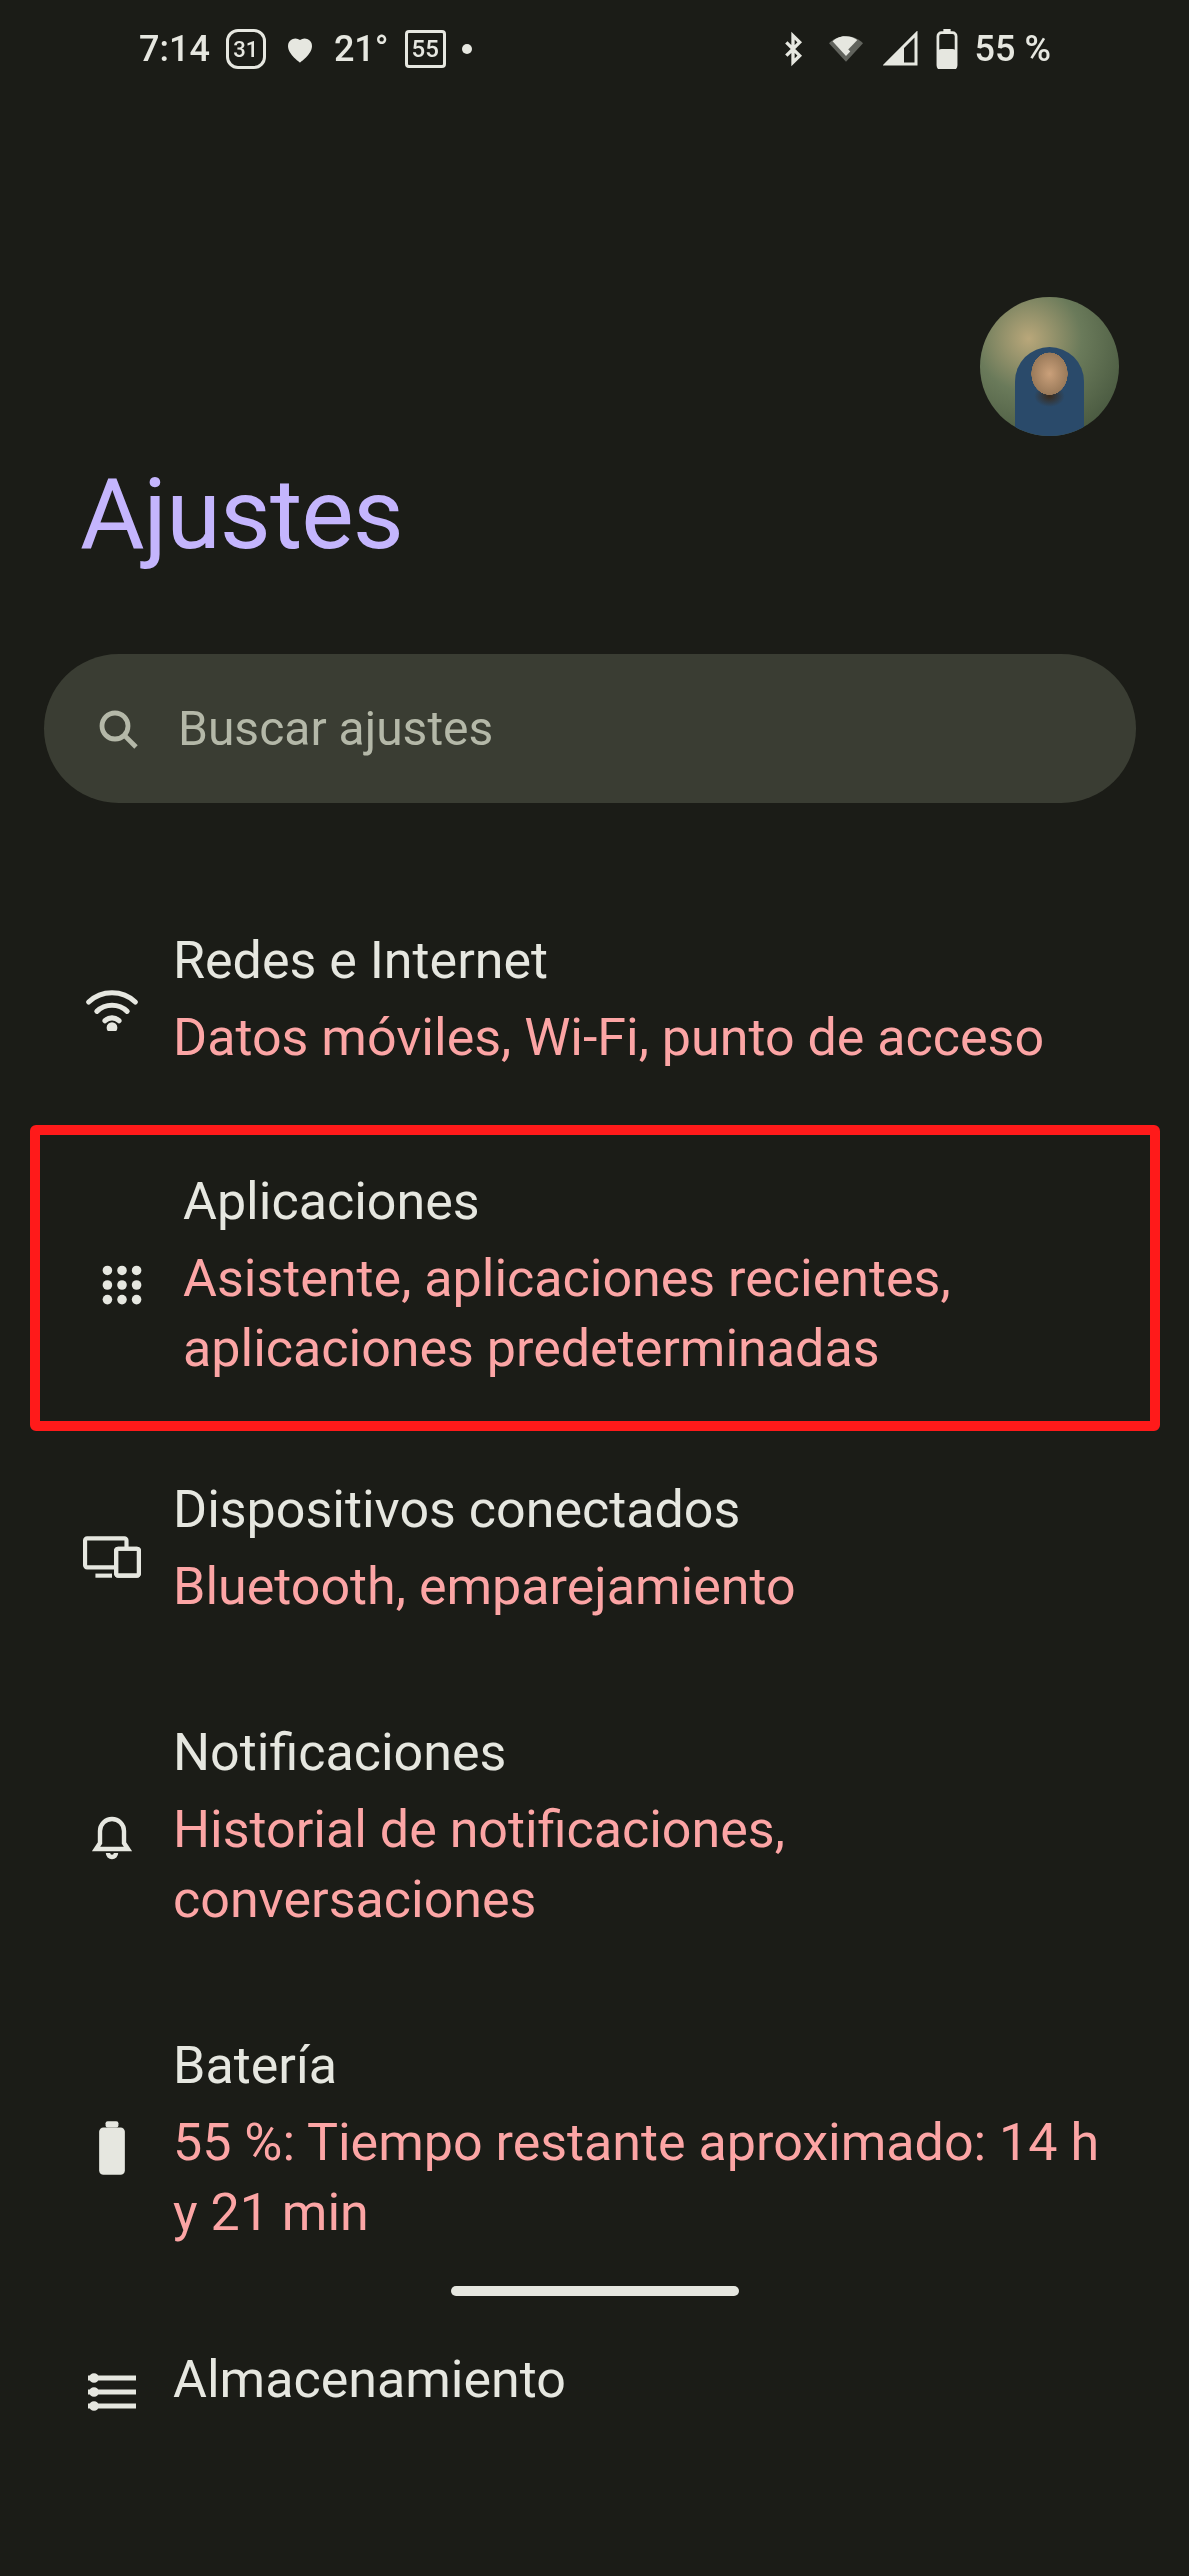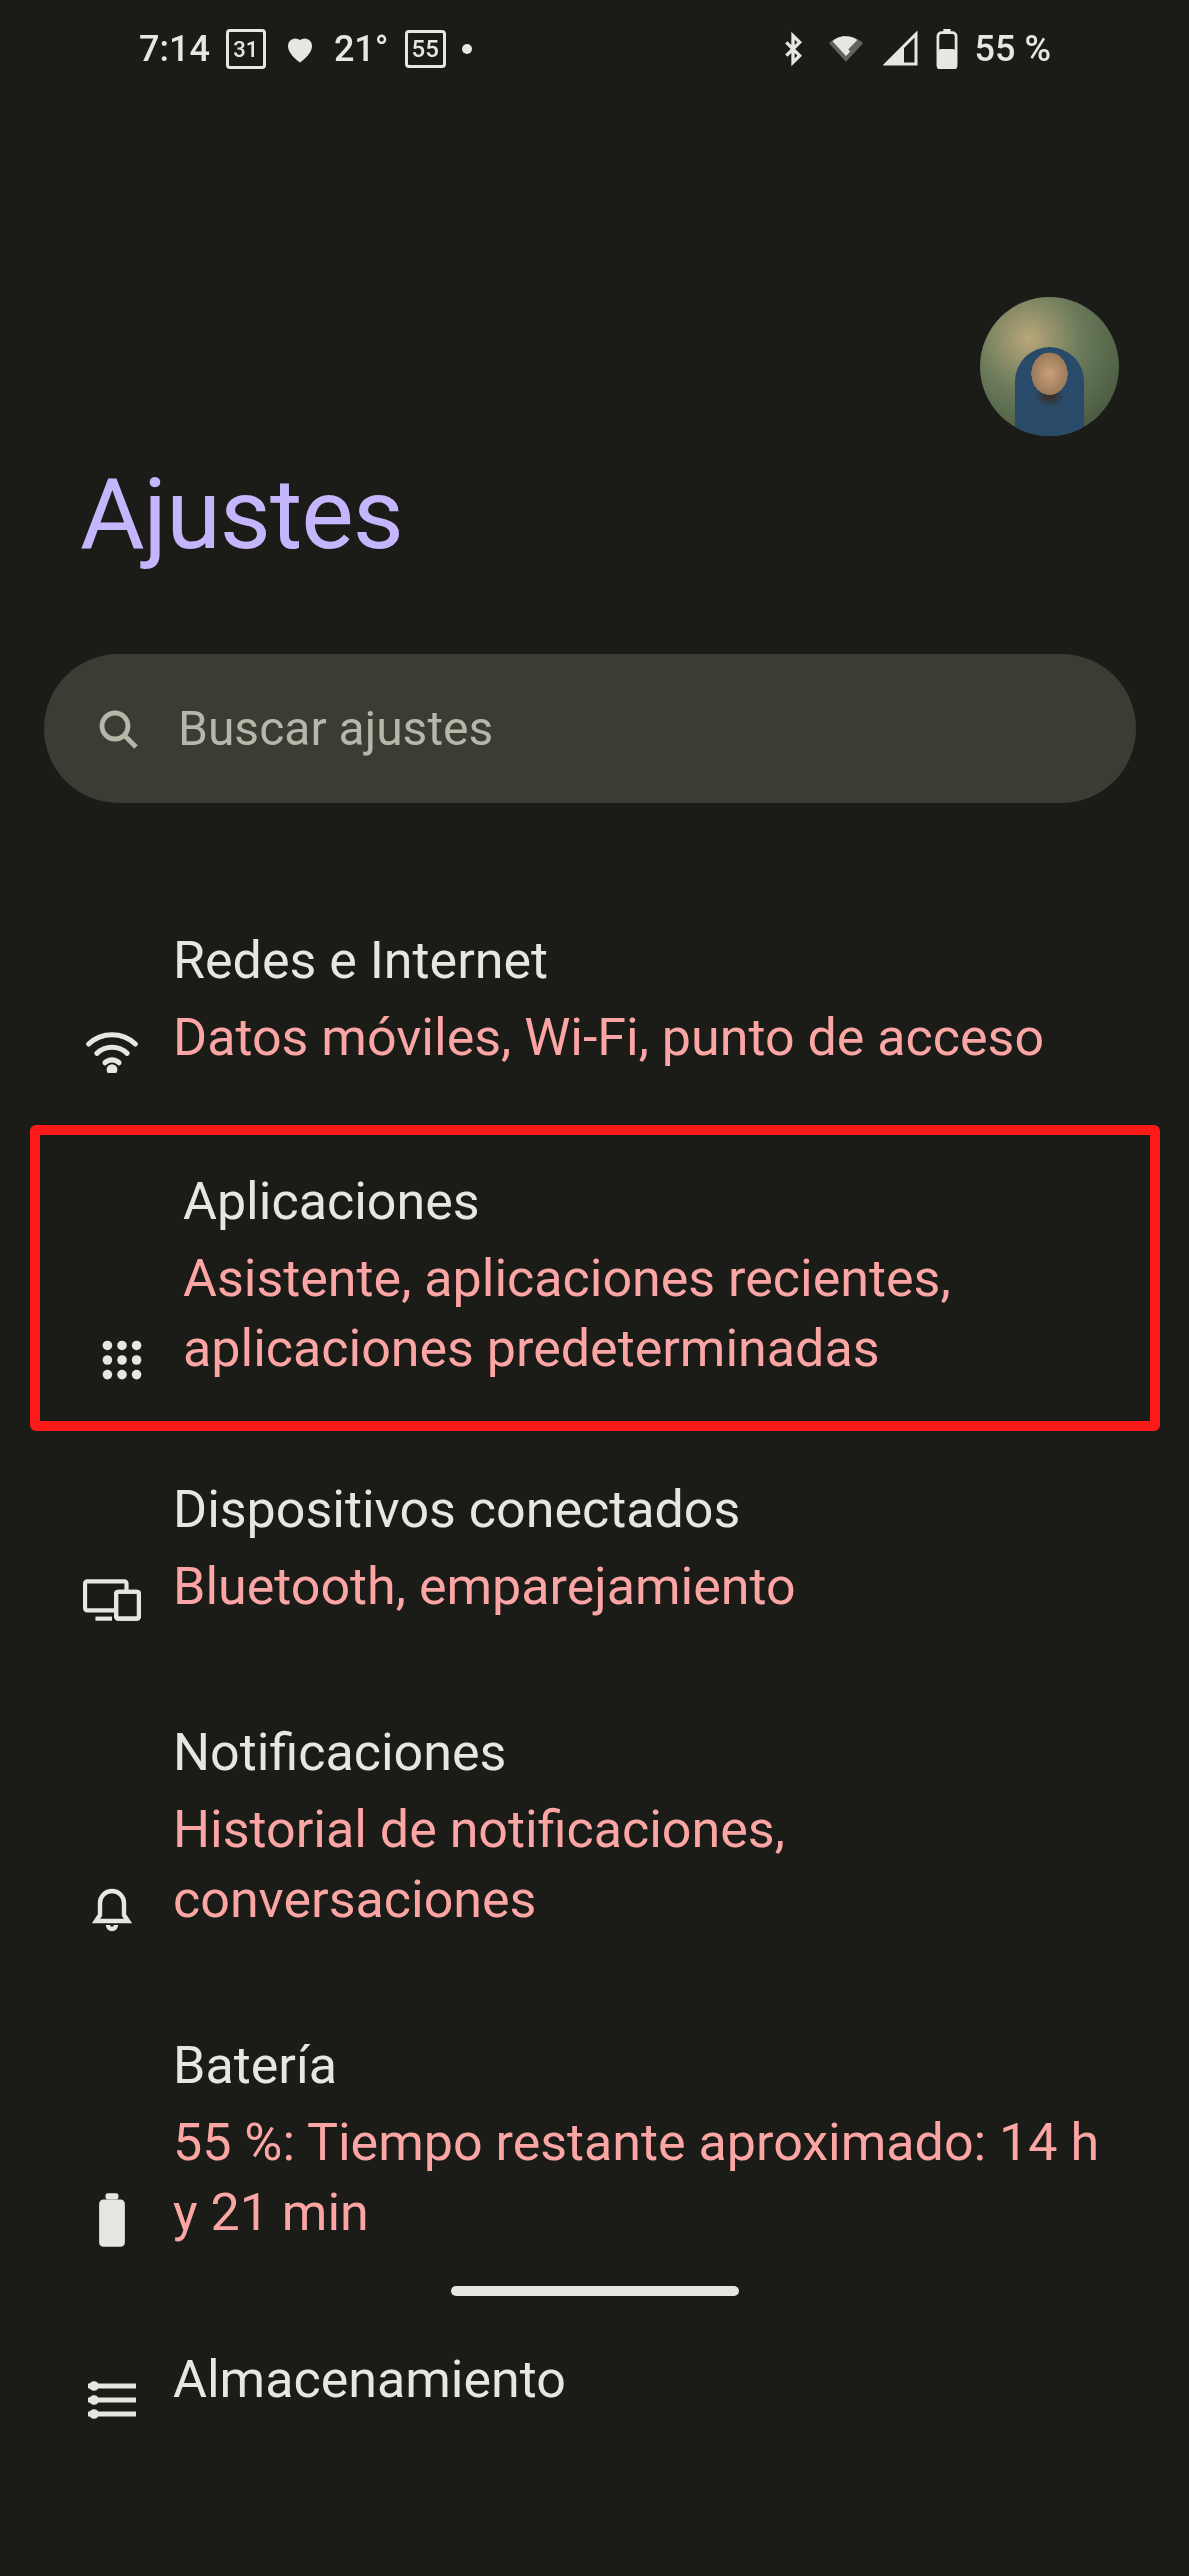--- a/index.html
+++ b/index.html
@@ -33,21 +33,21 @@
     align-items: center;
     gap: 16px;
   }
   .status-icon {
     display: inline-flex;
     align-items: center;
     justify-content: center;
   }
   .calendar-icon {
     border: 3px solid #e6e7e0;
-    border-radius: 4px;
+    border-radius: 12px;
     width: 40px; height: 40px;
     font-size: 22px;
     display: inline-flex;
     align-items: center; justify-content: center;
     position: relative;
   }
   .aqi-box {
     border: 3px solid #e6e7e0;
     border-radius: 4px;
     padding: 0 4px;
@@ -106,21 +106,21 @@
     font-size: 48px;
   }
   .list {
     position: absolute;
     top: 882px;
     left: 0; right: 0;
     padding: 0 40px;
   }
   .item {
     display: flex;
-    align-items: flex-end;
+    align-items: center;
     padding: 48px 22px 52px 22px;
     gap: 12px;
     position: relative;
   }
   .item-icon {
     width: 99px;
     display: flex;
     align-items: center;
     justify-content: center;
     padding-top: 14px;

